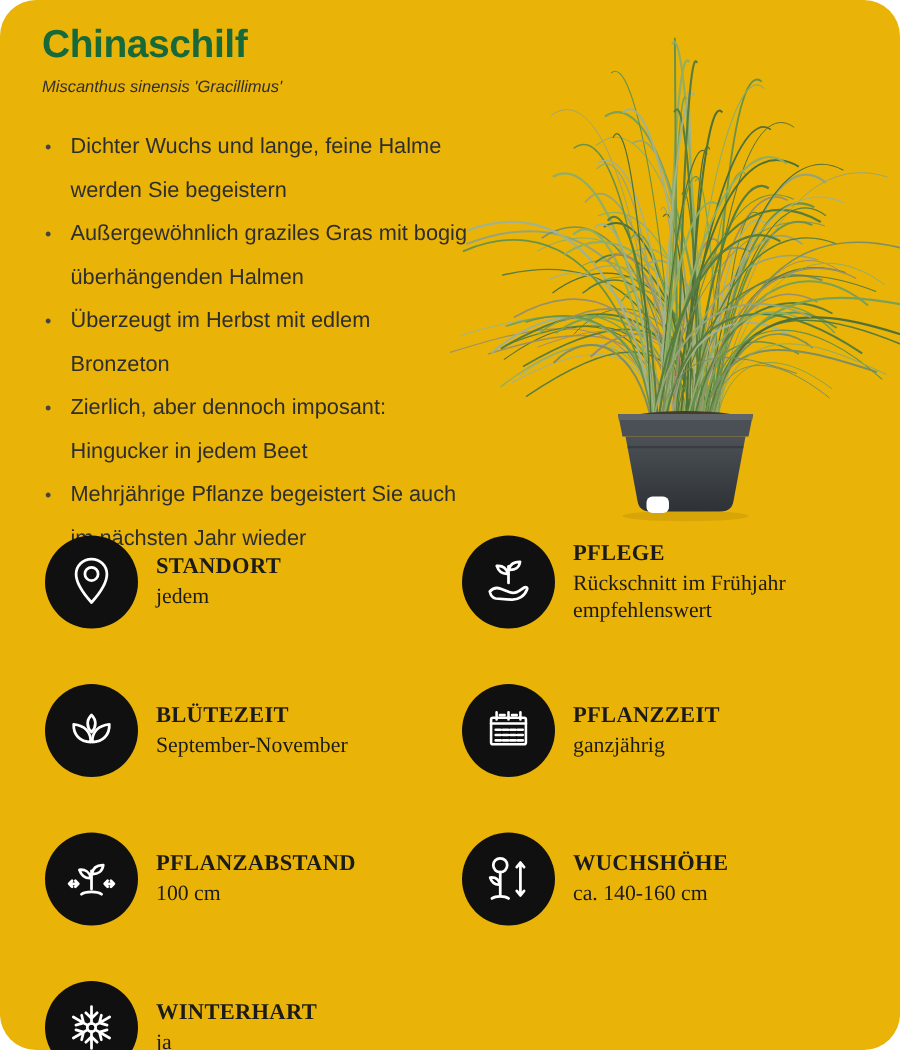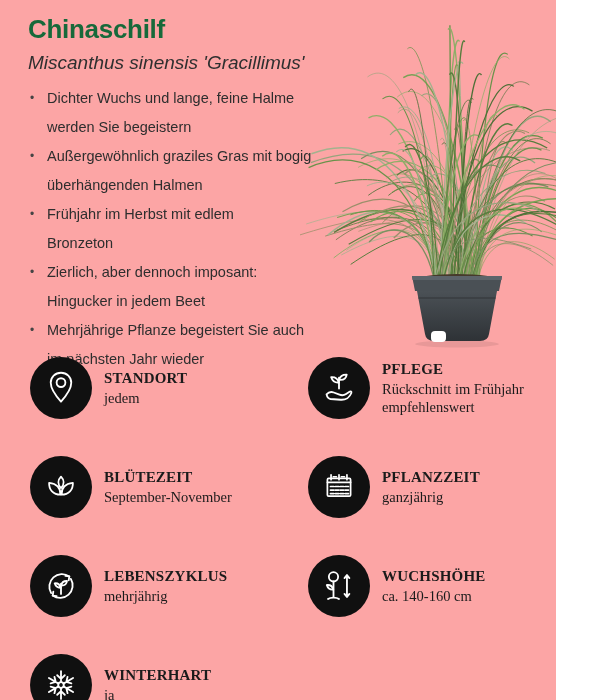--- a/index.html
+++ b/index.html
@@ -1,21 +1,21 @@
 <!DOCTYPE html>
 <html><head>
 <meta charset="utf-8">
 <style>
   html,body{margin:0;padding:0;background:#fff;}
   body{width:600px;height:700px;font-family:"Liberation Sans",sans-serif;color:#2e2e2e;}
-  .page{position:relative;width:556px;height:700px;background:#fca5a5;overflow:hidden;}
+  .page{position:relative;width:600px;height:700px;background:#eab308;overflow:hidden;border-radius:24px;}
 
   .header{position:absolute;left:28px;top:14px;}
   .title{margin:0;font-size:26px;line-height:30px;font-weight:bold;color:#17693a;letter-spacing:-0.3px;}
-  .subtitle{margin:8px 0 0 0;font-style:italic;font-size:19px;color:#2f2f2f;}
+  .subtitle{margin:8px 0 0 0;font-style:italic;font-size:11px;color:#2f2f2f;}
 
   .bullets{position:absolute;left:28px;top:84px;width:320px;margin:0;padding:0;list-style:none;
            font-size:14.5px;line-height:29px;color:#2e2e2e;}
   .bullets li{position:relative;padding-left:19px;white-space:pre-line;}
   .bullets li::before{content:"\2022";position:absolute;left:2px;top:0;font-size:12px;color:#444;}
 
   .plant{position:absolute;left:300px;top:0;width:300px;height:360px;}
 
   .grid{position:absolute;left:30px;top:357px;width:556px;display:grid;
         grid-template-columns:278px 1fr;grid-auto-rows:62px;row-gap:37px;font-family:Liberation Serif, serif;}
@@ -35,21 +35,21 @@
   <div class="header">
     <h1 class="title">Chinaschilf</h1>
     <p class="subtitle">Miscanthus sinensis 'Gracillimus'</p>
   </div>
 
   <ul class="bullets">
     <li>Dichter Wuchs und lange, feine Halme
 werden Sie begeistern</li>
     <li>Außergewöhnlich graziles Gras mit bogig
 überhängenden Halmen</li>
-    <li>Frühjahr im Herbst mit edlem
+    <li>Überzeugt im Herbst mit edlem
 Bronzeton</li>
     <li>Zierlich, aber dennoch imposant:
 Hingucker in jedem Beet</li>
     <li>Mehrjährige Pflanze begeistert Sie auch
 im nächsten Jahr wieder</li>
   </ul>
 
   <div class="plant">
     <svg viewBox="0 0 300 360" width="300" height="360">
       <defs>
@@ -258,38 +258,37 @@
           <path d="M11 20.5 h2.8 M15 20.5 h2.8 M19 20.5 h2.8 M23 20.5 h2.8"></path>
           <path d="M11 23.4 h2.8 M15 23.4 h2.8 M19 23.4 h2.8 M23 23.4 h2.8"></path>
         </svg>
       </div>
       <div class="txt">
         <div class="label">PFLANZZEIT</div>
         <div class="value">ganzjährig</div>
       </div>
     </div>
 
-
-    <div class="attr">
-      <div class="icon-circle">
-        <svg class="ic" viewBox="0 0 36 36">
-          <path d="M9.9 23.8 A10.3 10.3 0 0 1 24.8 10.2"></path>
-          <path d="M24.8 10.2 L21.6 9.7 M24.8 10.2 L24.3 13.4"></path>
-          <path d="M26.1 12.2 A10.3 10.3 0 0 1 11.2 25.8"></path>
-          <path d="M11.2 25.8 L14.4 26.3 M11.2 25.8 L11.7 22.6"></path>
-          <path d="M18 24.5 C18 20.8 18 18.8 18 16"></path>
-          <path d="M17.8 19.4 C15.3 19.6 13.6 18.2 12.8 15.8 C15.3 15.5 17.1 16.9 17.8 19.4 Z"></path>
-          <path d="M18.2 17.6 C18.6 15.1 20.4 13.8 22.9 13.9 C22.6 16.4 20.8 17.7 18.2 17.6 Z"></path>
-        </svg>
-      </div>
-      <div class="txt">
-        <div class="label">LEBENSZYKLUS</div>
-        <div class="value">mehrjährig</div>
-      </div>
-    </div>
+    <div class="attr">
+      <div class="icon-circle">
+        <svg class="ic" viewBox="0 0 36 36">
+          <path d="M18 23.5 C18 19 18 16.5 18 13.5"></path>
+          <path d="M17.8 17.5 C14.6 17.8 12.4 16 11.4 13 C14.6 12.6 17 14.4 17.8 17.5 Z"></path>
+          <path d="M18.2 15.3 C18.7 12.1 21 10.3 24.4 10.4 C24 13.6 21.6 15.5 18.2 15.3 Z"></path>
+          <path d="M12.5 26.3 C14.5 24.6 21.5 24.6 23.5 26.3"></path>
+          <path d="M5.8 20.6 H10.8 M7.4 19 L5.8 20.6 L7.4 22.2 M9.2 19 L10.8 20.6 L9.2 22.2"></path>
+          <path d="M25.2 20.6 H30.2 M26.8 19 L25.2 20.6 L26.8 22.2 M28.6 19 L30.2 20.6 L28.6 22.2"></path>
+        </svg>
+      </div>
+      <div class="txt">
+        <div class="label">PFLANZABSTAND</div>
+        <div class="value">100 cm</div>
+      </div>
+    </div>
+
 
     <div class="attr">
       <div class="icon-circle">
         <svg class="ic" viewBox="0 0 36 36">
           <circle cx="13.5" cy="10.5" r="3.8"></circle>
           <path d="M13.5 14.3 V27"></path>
           <path d="M13.3 21 C10.6 21.2 8.8 19.8 8 17.2 C10.8 16.9 12.7 18.3 13.3 21 Z"></path>
           <path d="M9 28.6 C11 27.1 16 27.1 18 28.6"></path>
           <path d="M24.5 9.5 V26.5 M22.5 11.5 L24.5 9 L26.5 11.5 M22.5 24.5 L24.5 27 L26.5 24.5"></path>
         </svg>

